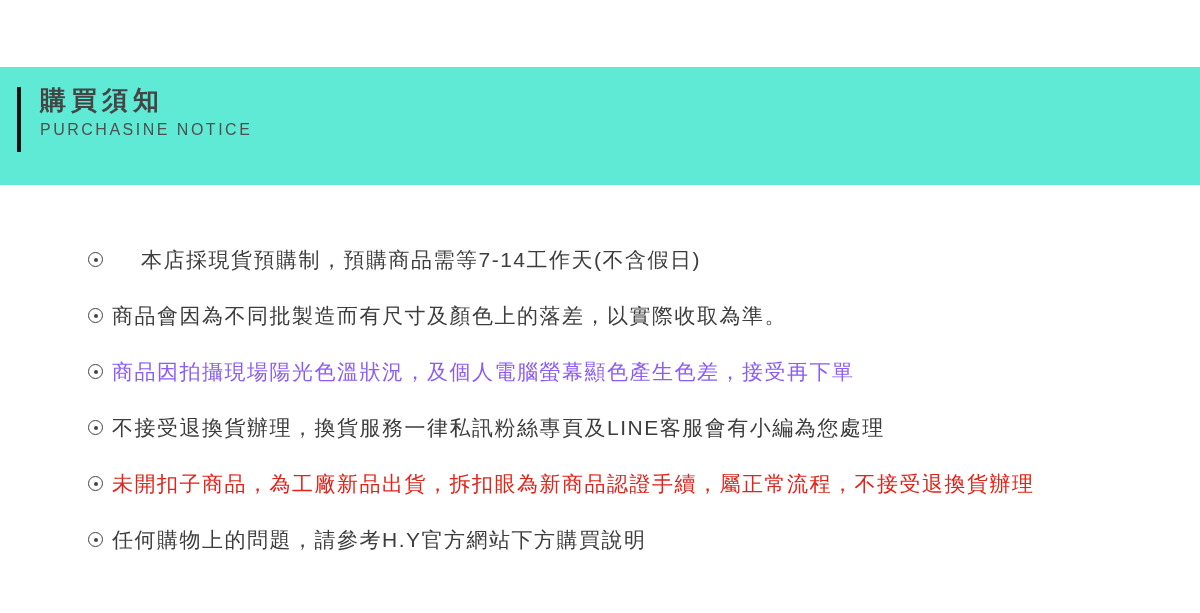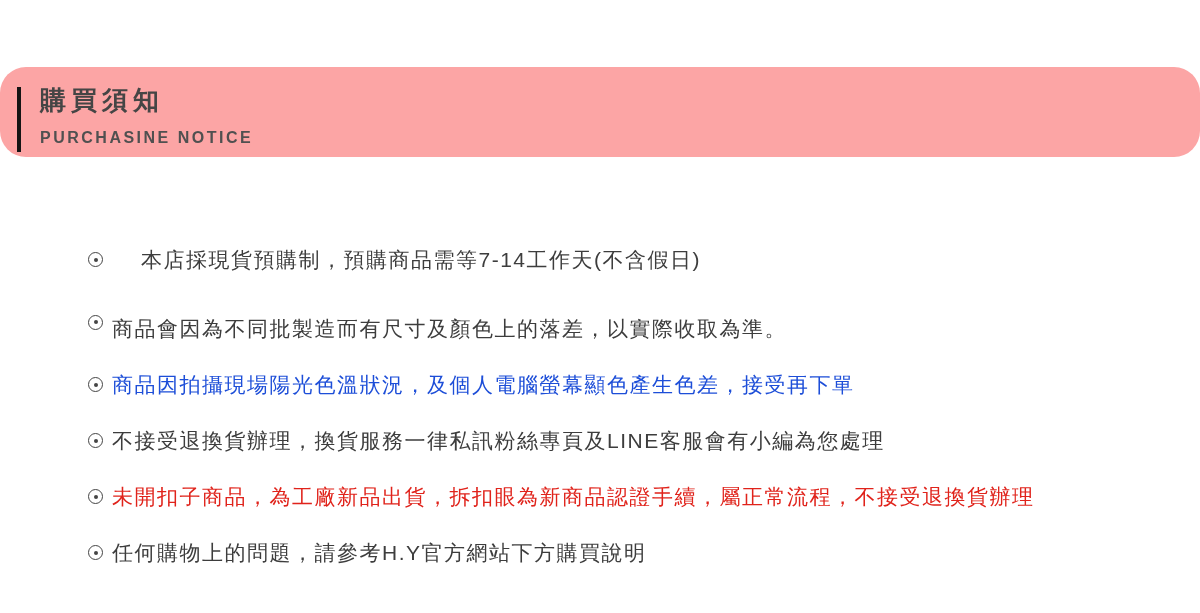--- a/index.html
+++ b/index.html
@@ -14,23 +14,22 @@
     height: 613px;
     background: #ffffff;
     overflow: hidden;
   }
   
   .header {
     position: absolute;
     left: 0;
     top: 67px;
     width: 1200px;
-    height: 90px;
-    background: #fca5a5;
-    border-radius: 26px;
+    height: 118px;
+    background: #5eead4;
   }
   .accent-bar {
     position: absolute;
     left: 17px;
     top: 20px;
     width: 4px;
     height: 65px;
     background: #141414;
   }
   .header-text {
@@ -39,24 +38,24 @@
     top: 17px;
   }
   .title {
     font-size: 26px;
     line-height: 32px;
     font-weight: 600;
     color: #454545;
     letter-spacing: 5px;
   }
   .subtitle {
-    margin-top: 12px;
+    margin-top: 4px;
     font-size: 16px;
     line-height: 19px;
-    font-weight: 700;
+    font-weight: 400;
     color: #505050;
     letter-spacing: 2.5px;
   }
   
   .notice-list {
     position: absolute;
     left: 88px;
     top: 246px;
     list-style: none;
     margin: 0;
@@ -109,27 +108,27 @@
     <li class="notice-item">
       <span class="bullet">
           <span class="bullet-dot"></span>
         </span>
       <span style="color: rgb(61, 61, 61); margin-left: 29px;">本店採現貨預購制，預購商品需等7-14工作天(不含假日)</span>
     </li>
     <li class="notice-item">
       <span class="bullet">
           <span class="bullet-dot"></span>
         </span>
-      <span style="color: rgb(61, 61, 61); margin-top: 13px;">商品會因為不同批製造而有尺寸及顏色上的落差，以實際收取為準。</span>
+      <span style="color: rgb(61, 61, 61);">商品會因為不同批製造而有尺寸及顏色上的落差，以實際收取為準。</span>
     </li>
     <li class="notice-item">
       <span class="bullet">
           <span class="bullet-dot"></span>
         </span>
-      <span style="color: #1d4ed8; text-align: center;">商品因拍攝現場陽光色溫狀況，及個人電腦螢幕顯色產生色差，接受再下單</span>
+      <span style="color: #8b5cf6; text-align: center;">商品因拍攝現場陽光色溫狀況，及個人電腦螢幕顯色產生色差，接受再下單</span>
     </li>
     <li class="notice-item">
       <span class="bullet">
           <span class="bullet-dot"></span>
         </span>
       <span style="color: rgb(61, 61, 61);">不接受退換貨辦理，換貨服務一律私訊粉絲專頁及LINE客服會有小編為您處理</span>
     </li>
     <li class="notice-item">
       <span class="bullet">
           <span class="bullet-dot"></span>

